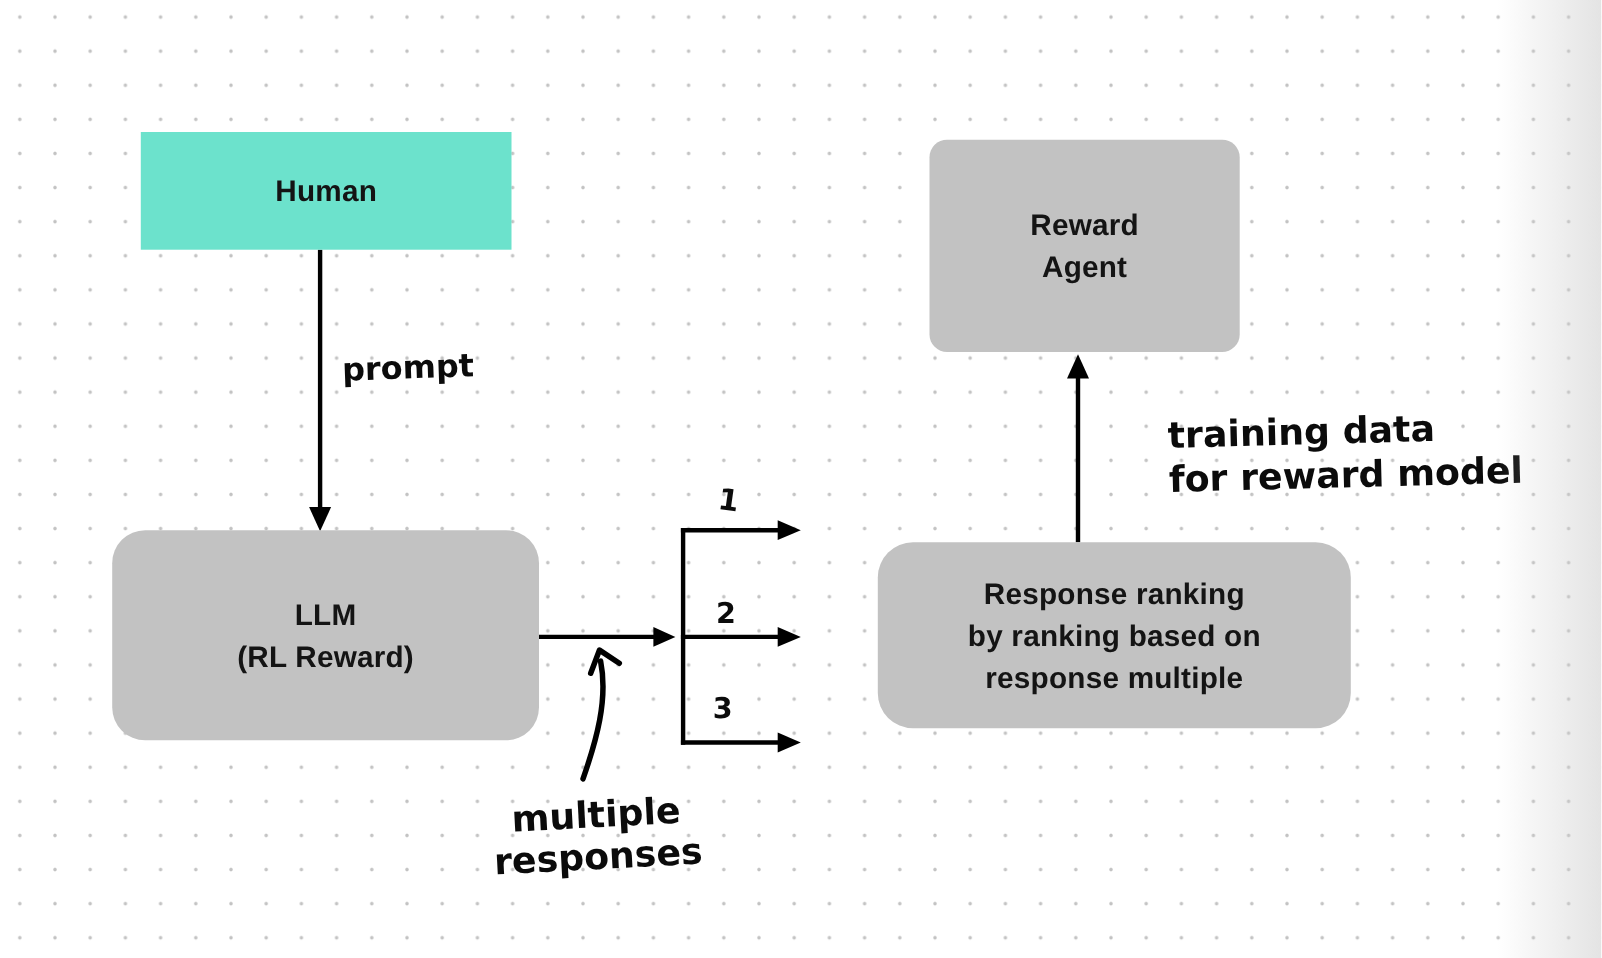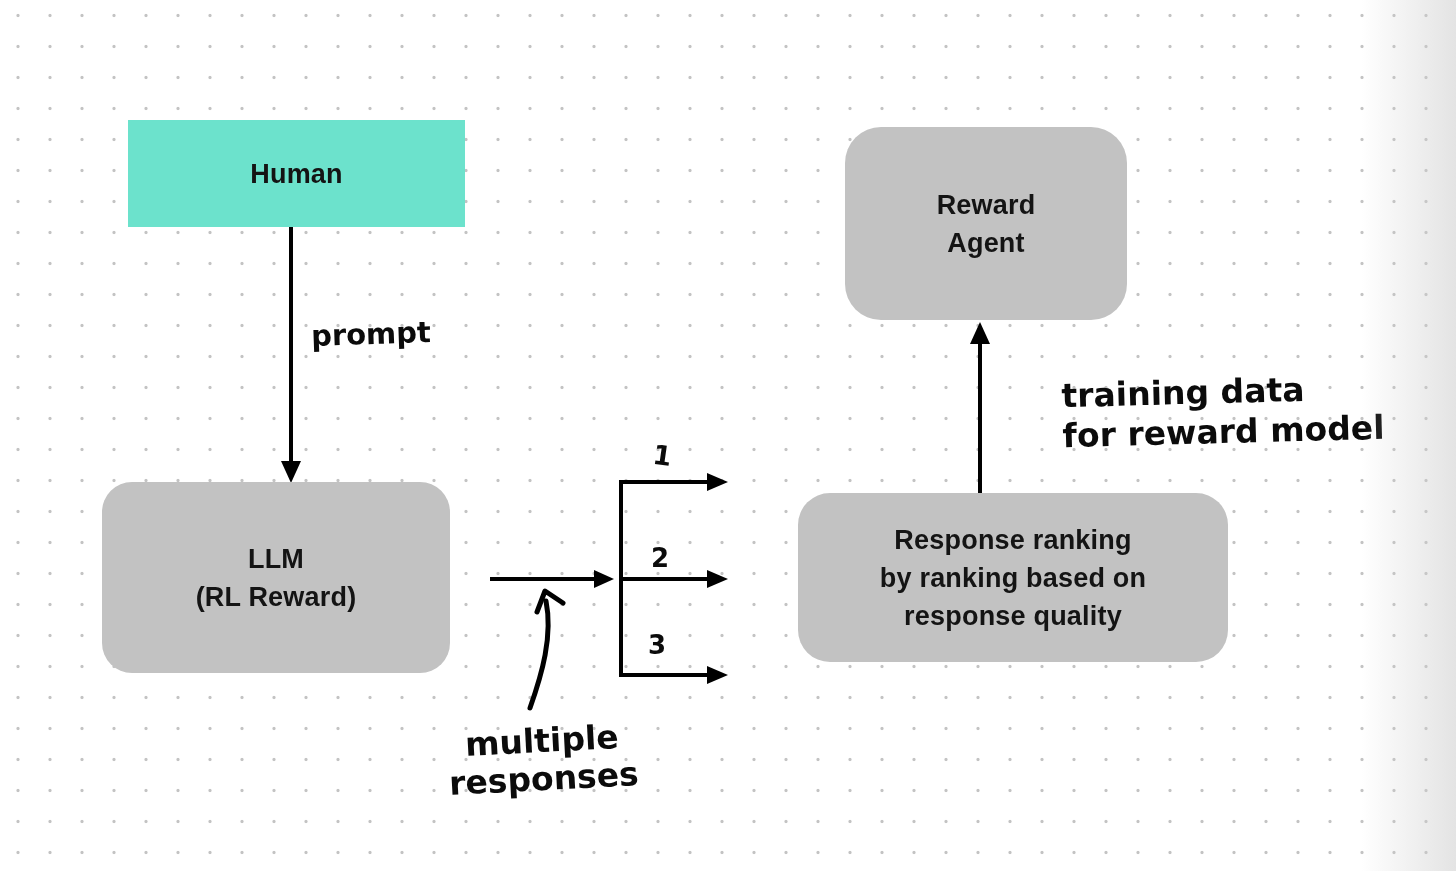--- a/index.html
+++ b/index.html
@@ -52,21 +52,21 @@
     color: #141414;
     font-weight: 700;
   }
   .node .line {
     font-size: 27px;
     line-height: 38px;
     letter-spacing: 0.2px;
     text-align: right;
   }
   #human-node   { left: 128px; top: 120px; width: 337px; height: 107px; border-radius: 0; }
-  #llm-node     { left: 102px; top: 482px; width: 348px; height: 191px; border-radius: 30px; }
+  #llm-node     { left: 102px; top: 482px; width: 388px; height: 191px; border-radius: 30px; }
   #reward-node  { left: 845px; top: 127px; width: 282px; height: 193px; border-radius: 36px; }
   #ranking-node { left: 798px; top: 493px; width: 430px; height: 169px; border-radius: 32px; }
 
   .hw {
     position: absolute;
     font-family: "DejaVu Sans", cursive, sans-serif;
     font-weight: 700;
     color: #0b0b0b;
     white-space: nowrap;
   }
@@ -134,29 +134,29 @@
 
   <div class="node" id="human-node" style="background-color: rgb(108, 226, 204);">
     <span class="line">Human</span>
   </div>
 
   <div class="node" id="llm-node" style="background-color: rgb(194, 194, 194);">
     <span class="line">LLM</span>
     <span class="line">(RL Reward)</span>
   </div>
 
-  <div class="node" id="reward-node" style="background-color: rgb(194, 194, 194);">
+  <div class="node" id="reward-node" style="background-color: rgb(194, 194, 194); border-radius: 16px;">
     <span class="line">Reward</span>
     <span class="line">Agent</span>
   </div>
 
   <div class="node" id="ranking-node" style="background-color: rgb(194, 194, 194);">
     <span class="line">Response ranking</span>
     <span class="line">by ranking based on</span>
-    <span class="line">response quality</span>
+    <span class="line">response multiple</span>
   </div>
 
   <div class="hw" id="prompt-label">prompt</div>
 
   <div class="hw" id="branch-label-1">1</div>
   <div class="hw" id="branch-label-2">2</div>
   <div class="hw" id="branch-label-3">3</div>
 
   <div class="hw" id="multiple-responses-label">
     <span class="hw-line">multiple</span>

